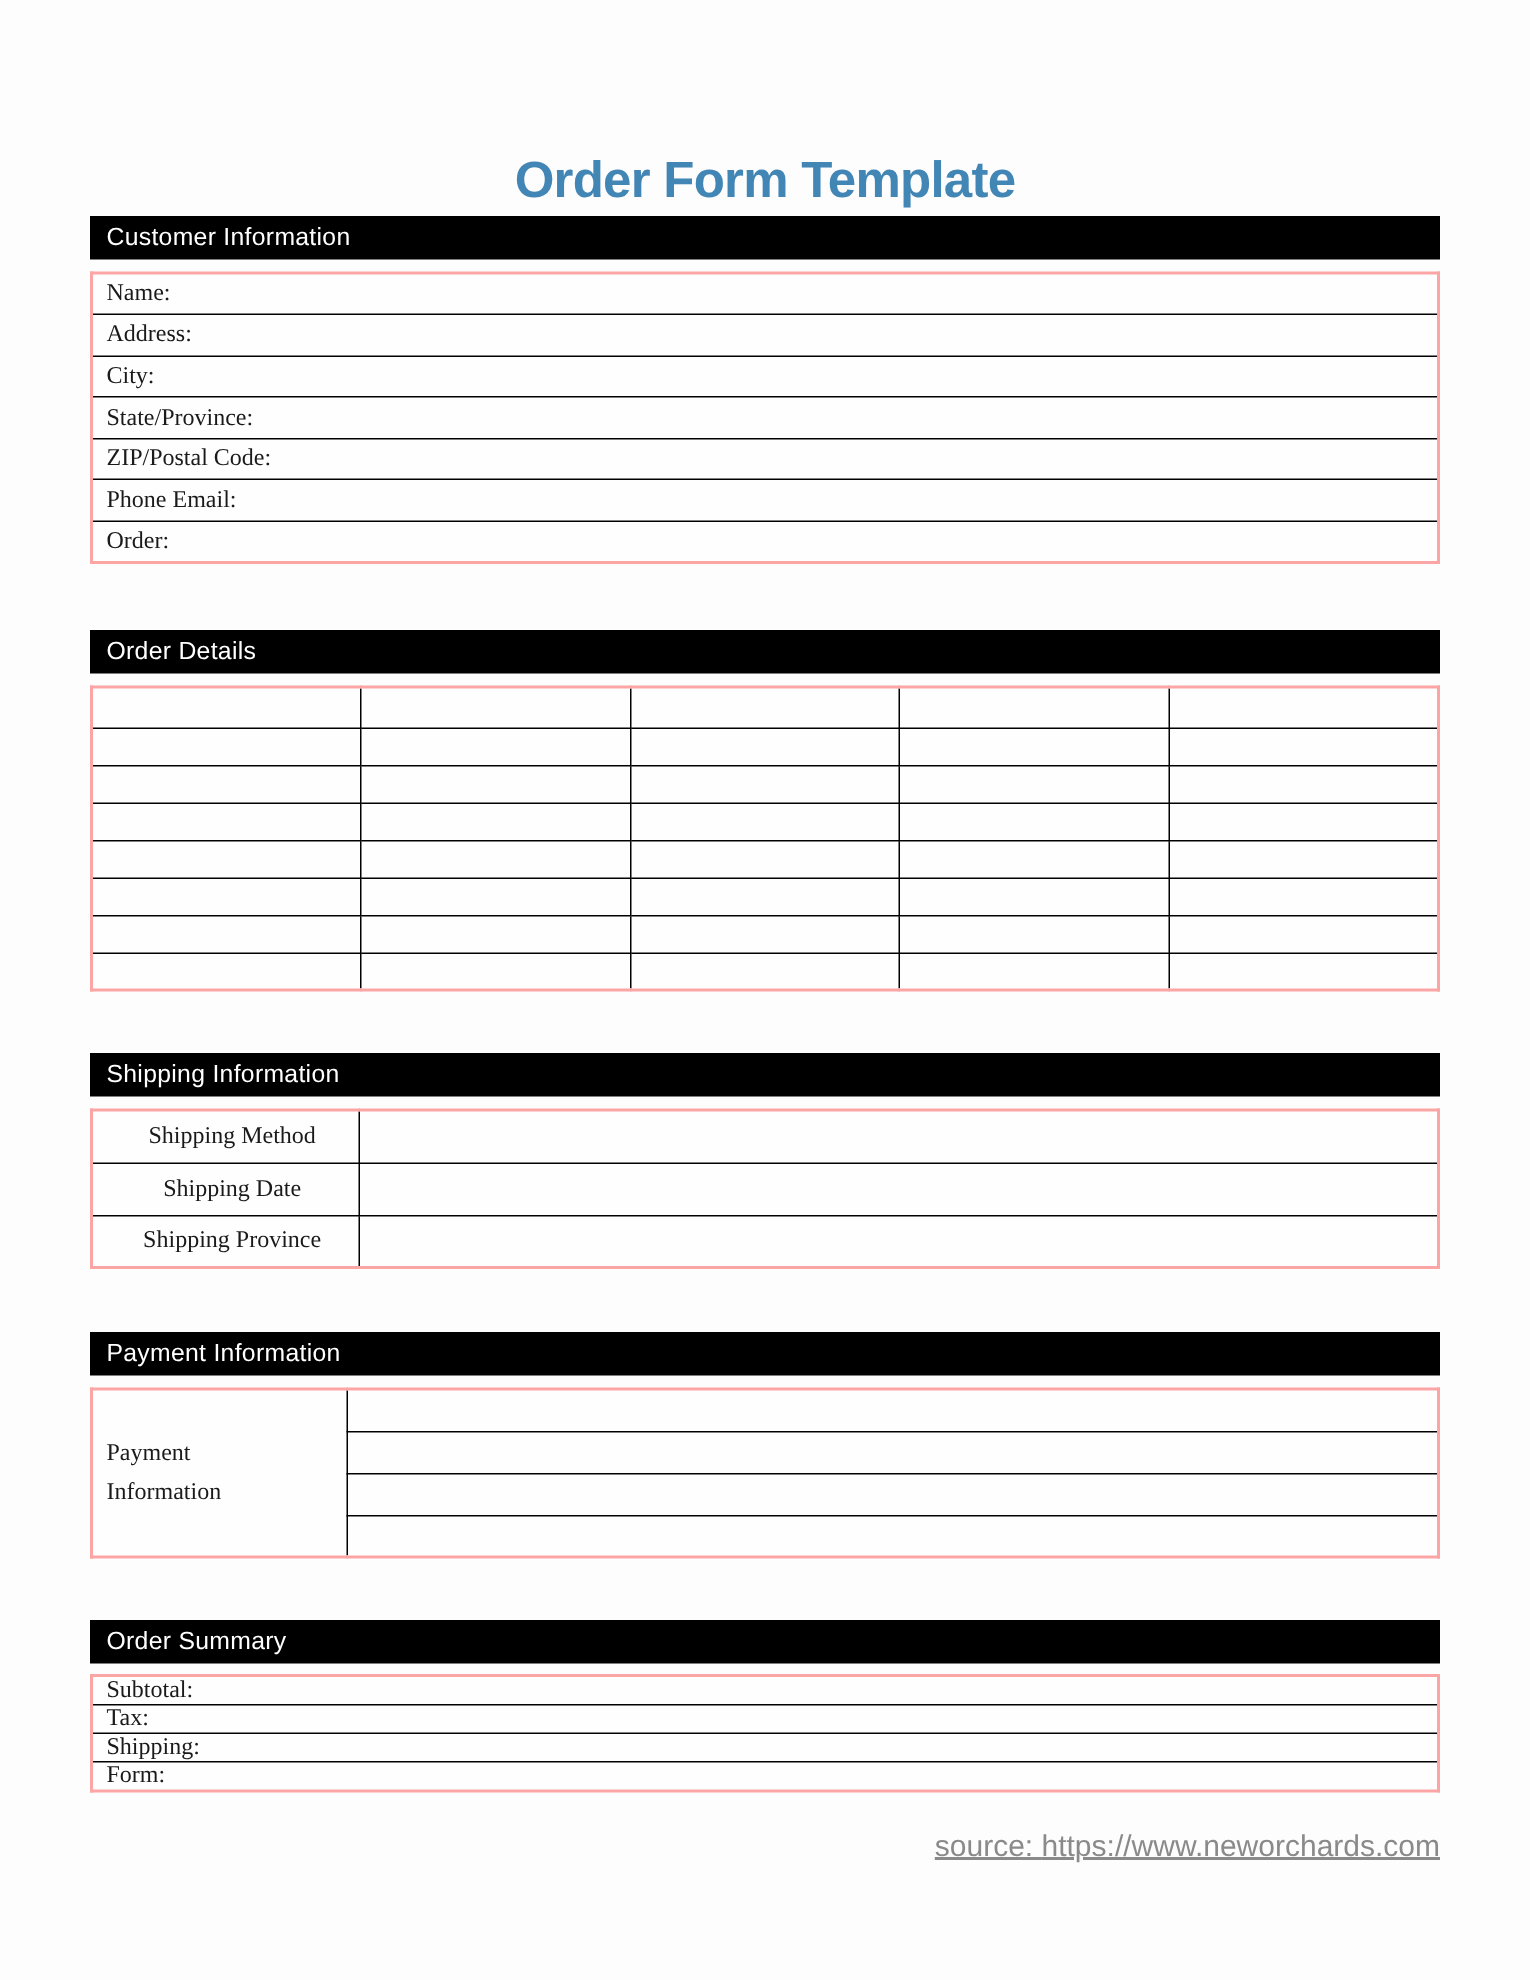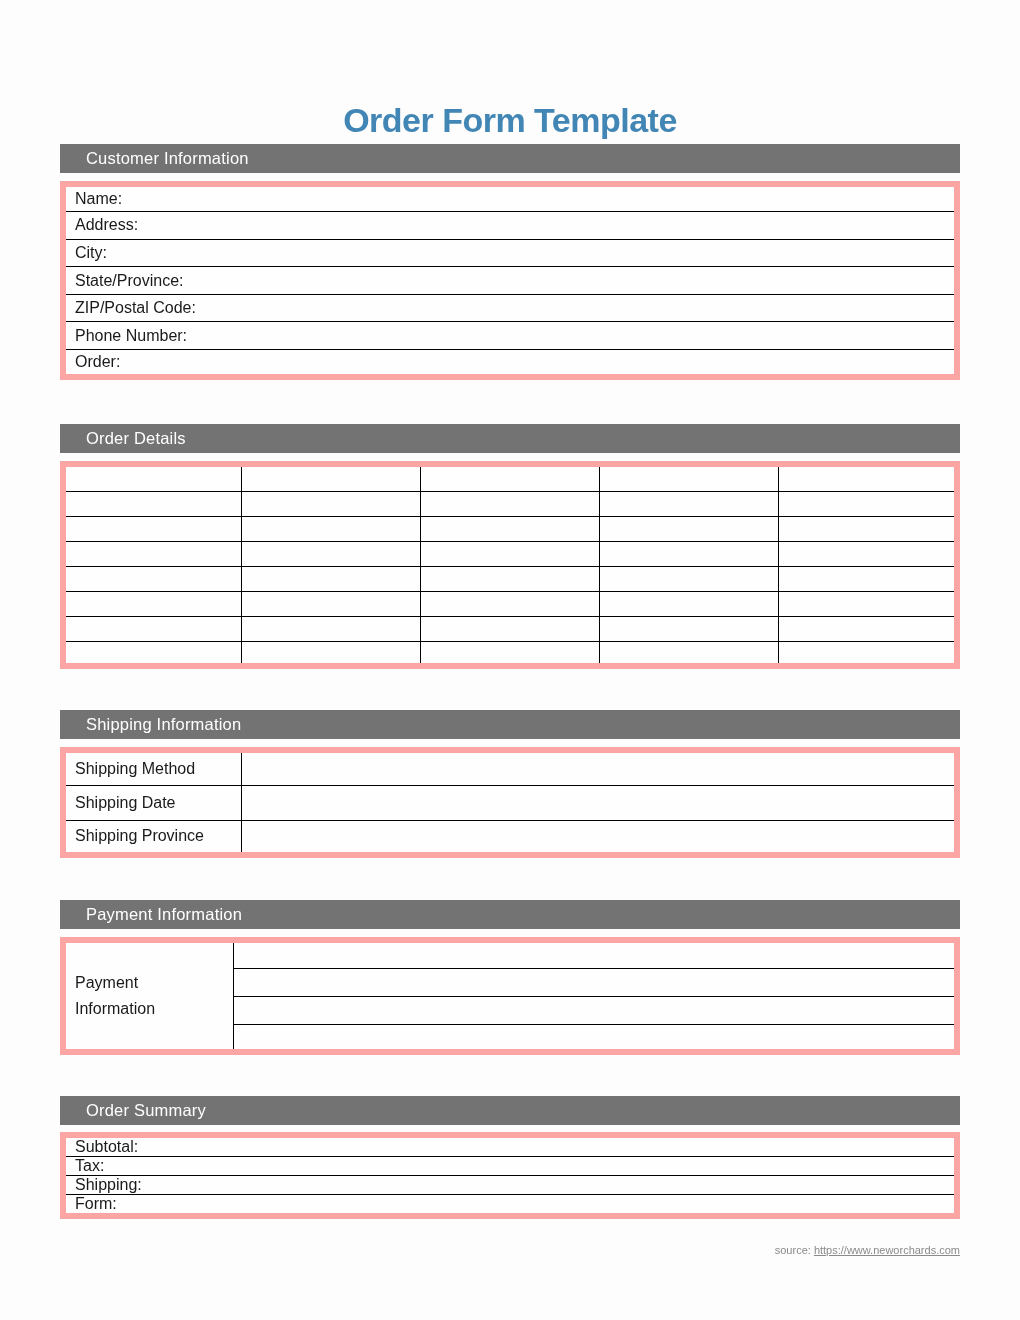--- a/index.html
+++ b/index.html
@@ -19,68 +19,70 @@
     font-size: 34px;
     font-weight: bold;
     color: #4286b5;
     letter-spacing: -0.5px;
     line-height: 48px;
   }
   .section { margin-top: 0; }
   .section-bar {
     height: 29px;
     line-height: 29px;
-    background: #737373;
+    background: #000000;
     color: #ffffff;
     font-size: 16.5px;
-    padding-left: 26px;
+    padding-left: 11px;
     letter-spacing: 0.2px;
   }
   .bar-gap { height: 8px; }
   table.grid {
     width: 100%;
     border-collapse: collapse;
-    border: 6px solid #fca5a5;
+    border: 2px solid #fca5a5;
     table-layout: fixed;
+    font-family: Liberation Serif, serif;
   }
   table.grid td {
     border: 1.5px solid #000;
     font-size: 16px;
     padding: 0 0 0 9px;
     background: #fefefe;
     vertical-align: middle;
   }
   
   .customer-table td { height: 27.6px; }
   
   .order-table td { height: 25px; }
   .order-table tr.first td { height: 27px; }
   .order-table td { width: 20%; }
   
-  .shipping-table td { height: 35px; }
+  .shipping-table td { height: 35px; text-align: center; }
   .shipping-table td.label-col { width: 178px; }
   
   .payment-table td { height: 28px; }
   .payment-table td.payment-label-cell {
     width: 170px;
     line-height: 26px;
     padding-right: 24px;
   }
   
   .summary-table td { height: 19px; }
 
   .sp-44 { height: 44px; }
   .sp-42 { height: 42px; }
   .sp-41 { height: 41px; }
 
   .footer {
     margin-top: 25px;
     text-align: right;
-    font-size: 11px;
+    font-size: 20px;
     color: #8a8a8a;
+    text-decoration: underline;
   }
   .footer a {
     color: #8a8a8a;
     text-decoration: underline;
     cursor: pointer;
   }
 </style>
 </head>
 <body>
 
@@ -102,21 +104,21 @@
       <tr>
             <td>City:</td>
           </tr>
       <tr>
             <td>State/Province:</td>
           </tr>
       <tr>
             <td>ZIP/Postal Code:</td>
           </tr>
       <tr>
-            <td>Phone Number:</td>
+            <td>Phone Email:</td>
           </tr>
       <tr>
             <td>Order:</td>
           </tr>
     </tbody>
       </table>
   </div>
 
   <div class="sp-44"></div>
 

